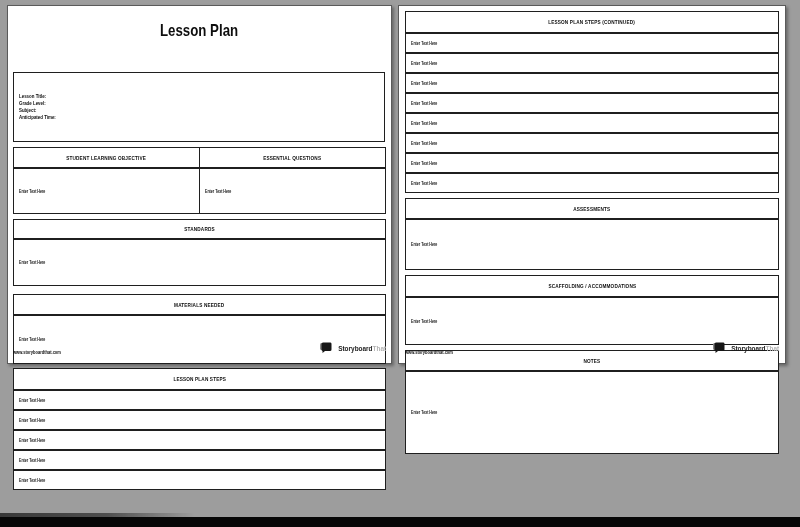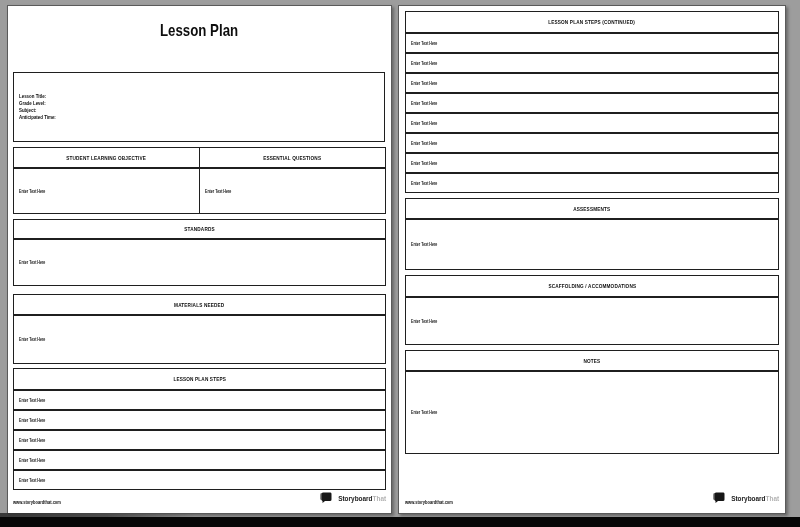--- a/index.html
+++ b/index.html
@@ -3,21 +3,21 @@
 <meta charset="utf-8">
 <style>
   * { margin:0; padding:0; box-sizing:border-box; }
   html,body { background:#777; }
   .canvas {
     position:relative; width:800px; height:527px;
     background:#9d9d9d; overflow:hidden;
     font-family:"Liberation Sans", sans-serif; color:#111;
   }
   .page {
-    position:absolute; top:5px; height:509px; background:#ffffff;
+    position:absolute; top:5px; height:359px; background:#ffffff;
     border:1px solid #5a5a5a;
     box-shadow:2px 2px 3px rgba(0,0,0,0.35);
   }
   .page-left  { left:7px;   width:385px; }
   .page-right { left:398px; width:388px; }
 
   .page-title {
     position:absolute; top:15px; left:0; width:100%;
     text-align:center; font-size:17px; font-weight:bold; color:#0e0e0e;
   }

